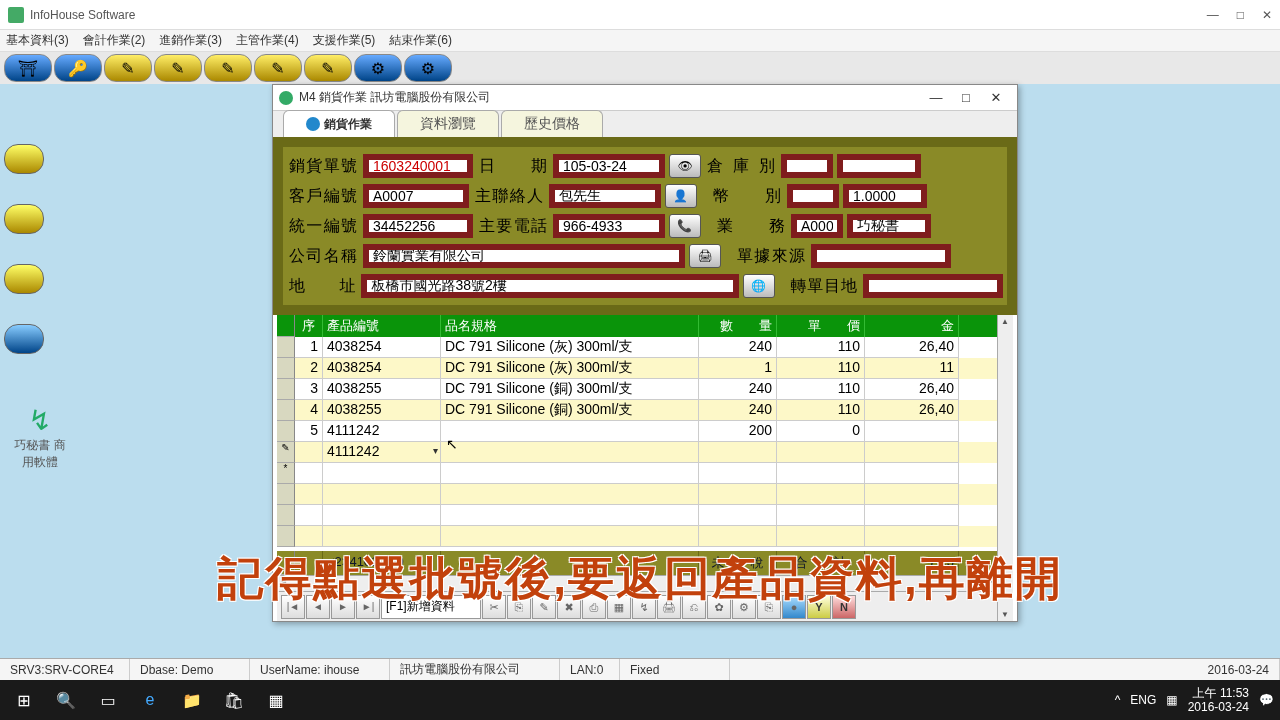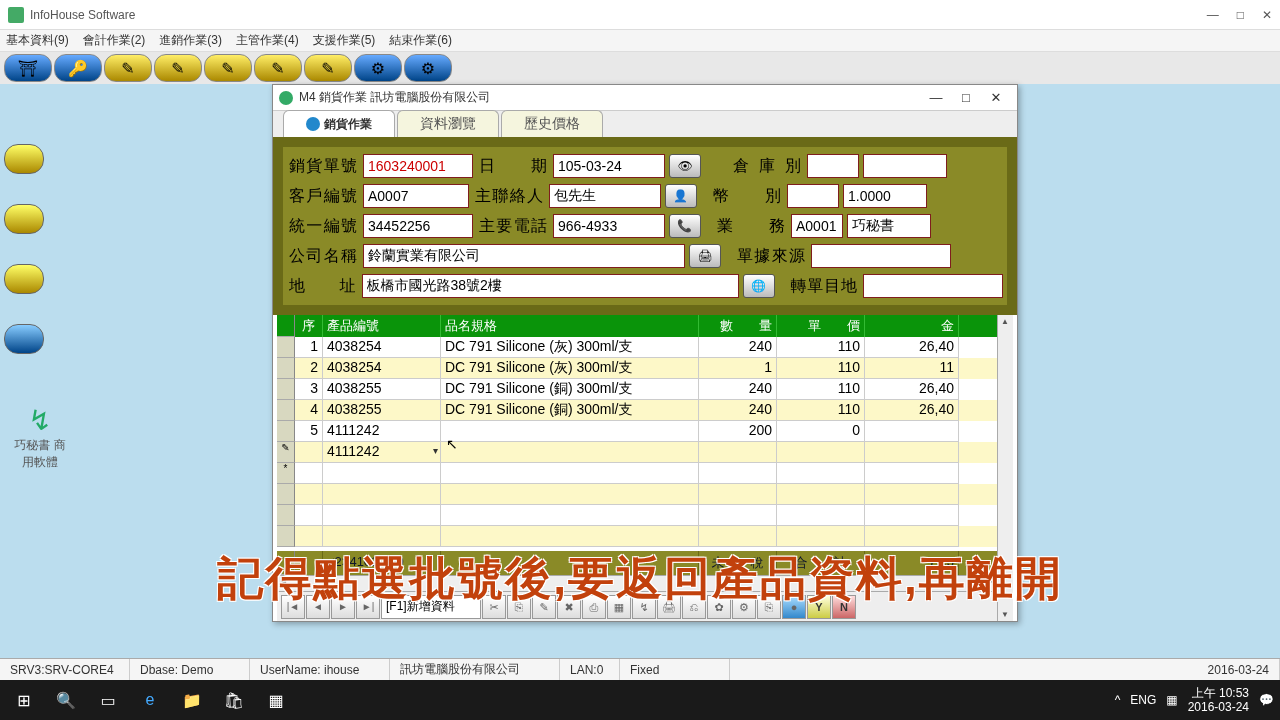--- a/index.html
+++ b/index.html
@@ -28,21 +28,21 @@
 .inner-title .t{flex:1;color:#333}
 .inner-title .wbtn{width:30px;text-align:center;color:#333;cursor:pointer;font-size:13px}
 .tabs{height:26px;display:flex;align-items:flex-end;padding-left:10px;background:#eee}
 .tab{padding:4px 22px;border:1px solid #aaa;border-bottom:none;border-radius:6px 6px 0 0;margin-right:2px;background:#f5f5de;color:#555;cursor:pointer;font-size:14px}
 .tab.active{background:#fff;font-weight:bold;color:#333}
 .tab.active .tab-ico{display:inline-block;width:14px;height:14px;background:#28c;border-radius:50%;margin-right:4px;vertical-align:middle}
 .form-panel{background:#6a6a17;padding:6px;border:4px solid #6a6a17}
 .form-inner{background:#8a8a27;padding:4px}
 .frow{display:flex;align-items:center;height:30px;gap:4px}
 .flabel{width:72px;color:#000000;font-size:16px;text-align:justify;text-align-last:justify;padding:0 2px}
-.finput{height:24px;background:#fff;border:1px solid #7f1d1d;padding:0 4px;font-size:14px}
+.finput{height:24px;background:#fff;border:6px solid #7f1d1d;padding:0 4px;font-size:14px}
 .finput.red{color:#c00}
 .fbtn-ico{width:32px;height:24px;border:1px solid #555;border-radius:3px;background:linear-gradient(#fff,#bbb);cursor:pointer}
 .grid-head{display:flex;background:#0a940a;color:#fff;height:22px;position:relative}
 .gh{border-right:1px solid #3b3;padding:2px 4px;font-size:13px;text-align:center}
 .grid-body{flex:1;overflow:hidden;position:relative}
 .grow{display:flex;height:21px}
 .grow:nth-child(odd){background:#fff}
 .grow:nth-child(even){background:#fdf8c8}
 .grow.editing{background:#fdf8c8}
 .gcell{border-right:1px solid #ccc;border-bottom:1px solid #ccc;padding:1px 4px;font-size:14px;overflow:hidden;white-space:nowrap}
@@ -79,21 +79,21 @@
   <div class="outer-title">
     <div class="logo"></div>
     <div class="title-text">InfoHouse Software</div>
     <div class="win-btns">
       <span>—</span>
       <span>□</span>
       <span>✕</span>
     </div>
   </div>
   <div class="menubar">
-    <span>基本資料(9)</span>
+    <span>基本資料(3)</span>
     <span>會計作業(2)</span>
     <span>進銷作業(3)</span>
     <span>主管作業(4)</span>
     <span>支援作業(5)</span>
     <span>結束作業(6)</span>
   </div>
   <div class="toolbar-main">
     <div class="tb-btn tb-blue">⛩</div>
     <div class="tb-btn tb-blue">🔑</div>
     <div class="tb-btn tb-yellow">✎</div>
@@ -132,21 +132,21 @@
       </div>
 
       <div class="form-panel">
           <div class="form-inner">
         <div class="frow">
           <div class="flabel">銷貨單號</div>
           <input class="finput red" style="width: 110px;" value="1603240001">
           <div class="flabel" style="width:72px;text-align:right">日　　期</div>
           <input class="finput" style="width: 112px;" value="105-03-24">
           <button class="fbtn-ico">👁</button>
-          <div class="flabel" style="margin-left:26px">倉 庫 別</div>
+          <div class="flabel" style="margin-left:0">倉 庫 別</div>
           <input class="finput" style="width: 52px;" value="">
           <input class="finput" style="width: 84px;" value="">
         </div>
         <div class="frow">
           <div class="flabel">客戶編號</div>
           <input class="finput" style="width: 106px;" value="A0007">
           <div class="flabel" style="width:72px;text-align:center">主聯絡人</div>
           <input class="finput" style="width: 112px;" value="包先生">
           <button class="fbtn-ico">👤</button>
           <div class="flabel" style="margin-left:10px">幣　　別</div>
@@ -339,21 +339,21 @@
     <div class="task-ico">▭</div>
     <div class="task-ico" style="color:#4af">e</div>
     <div class="task-ico">📁</div>
     <div class="task-ico">🛍</div>
     <div class="task-ico">▦</div>
     <div class="task-r">
       <span>^</span>
       <span>ENG</span>
       <span>▦</span>
       <div style="text-align:right;line-height:1.2">
-        <div>上午 10:53</div>
+        <div>上午 11:53</div>
         <div>2016-03-24</div>
       </div>
       <span>💬</span>
     </div>
   </div>
 </div>
 
 <div class="cursor">↖</div>
 
 </body></html>

